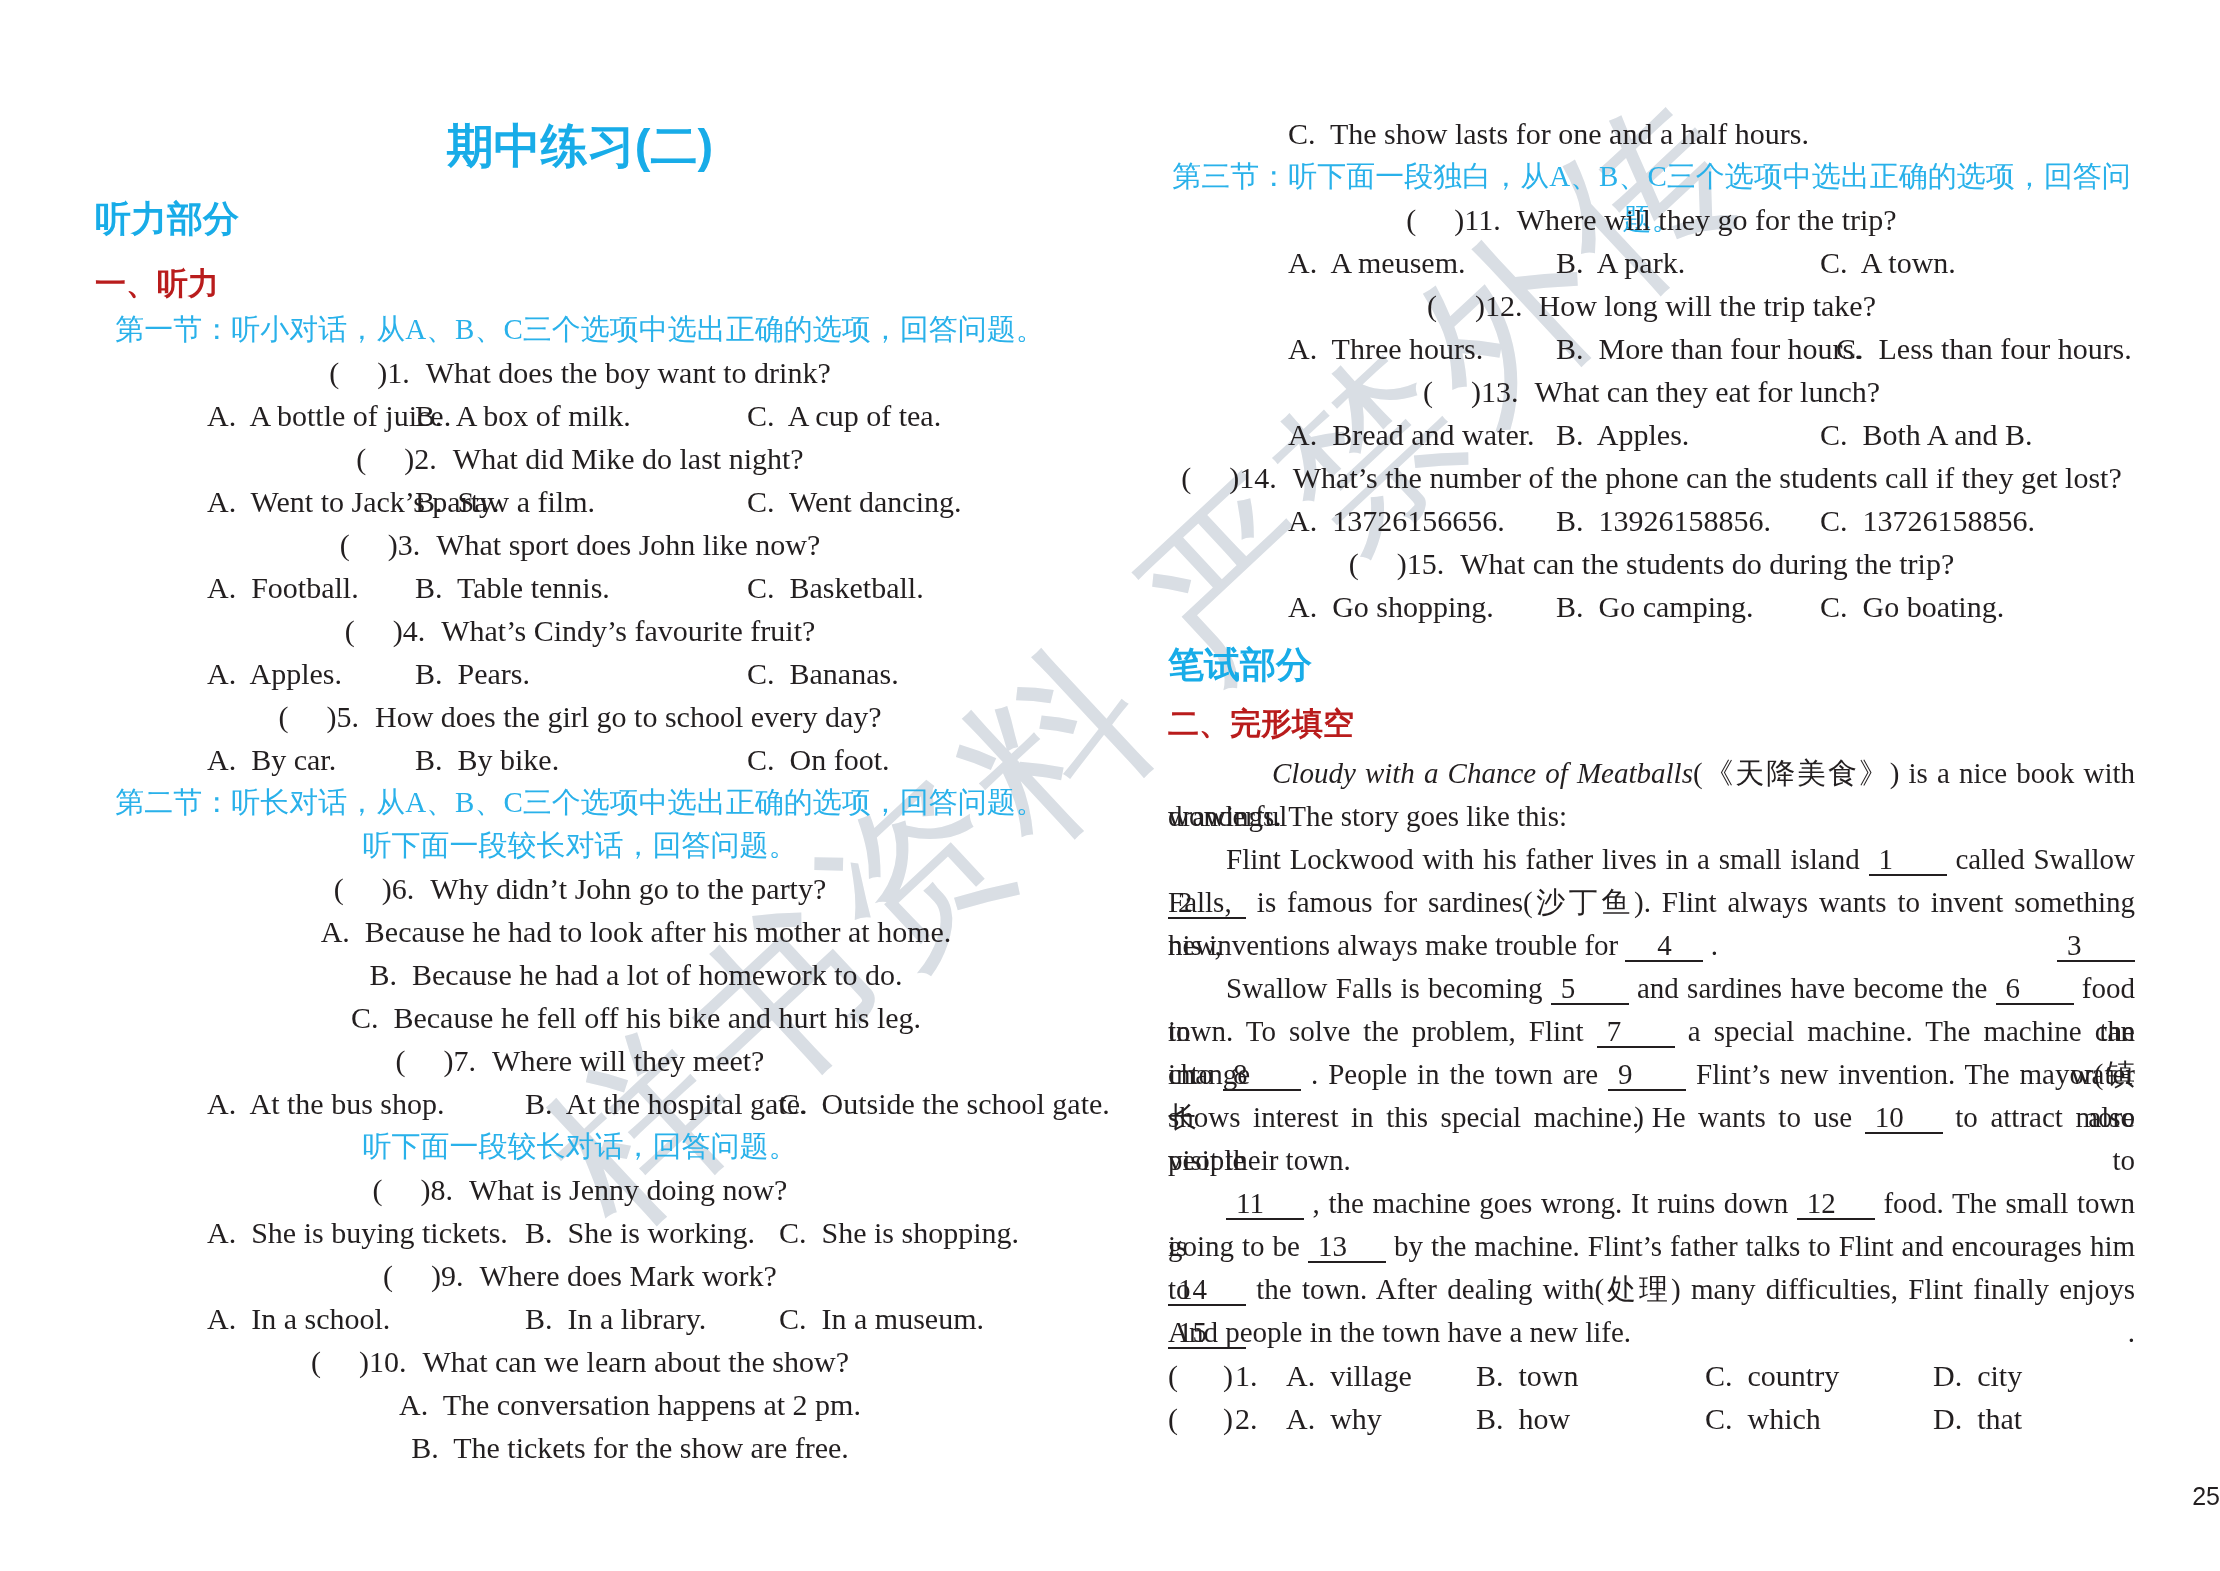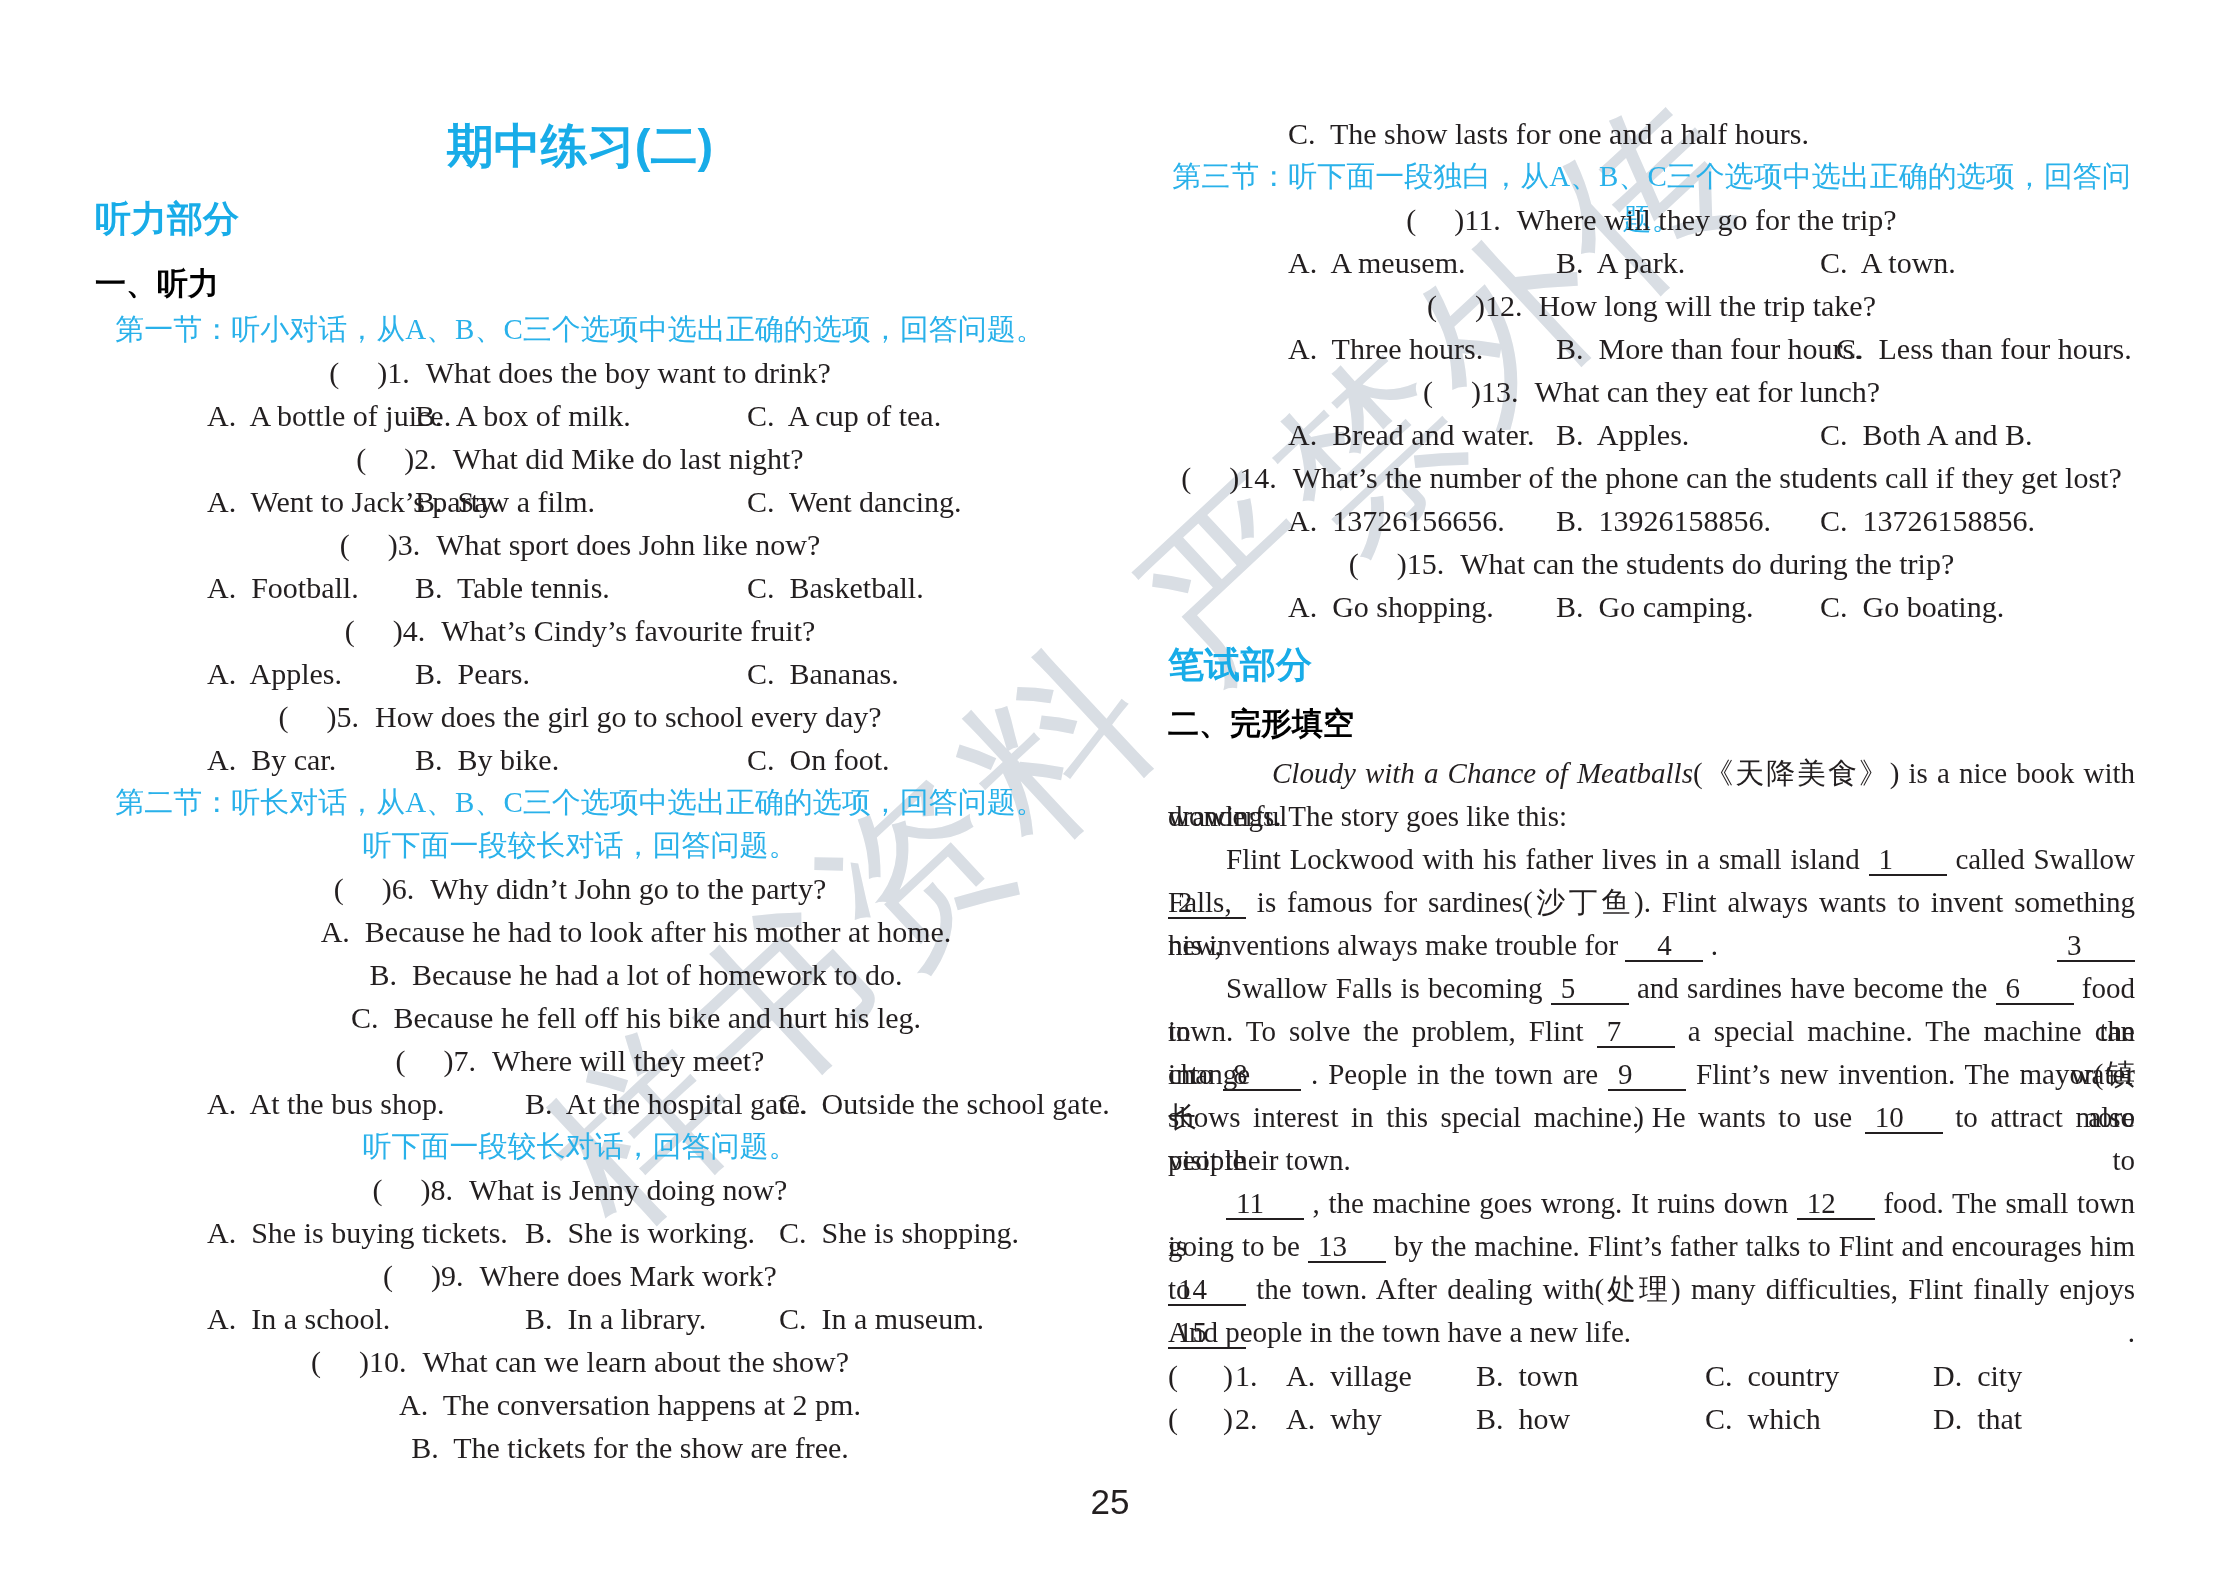--- a/index.html
+++ b/index.html
@@ -10,40 +10,40 @@
              transform:rotate(-43deg);white-space:nowrap;z-index:0;
              font-family:"Liberation Serif","DejaVu Serif",serif;}
   .col{position:absolute;z-index:1;}
   .col-left{left:95px;top:118px;width:970px;}
   .col-right{left:1168px;top:112px;width:967px;}
   .title{font-family:"Liberation Sans","DejaVu Sans",sans-serif;font-weight:700;color:#18ace8;
          font-size:47px;height:56px;line-height:56px;text-align:center;}
   .part-heading{font-family:"Liberation Sans","DejaVu Sans",sans-serif;font-weight:700;color:#18ace8;
          font-size:36px;height:42px;line-height:42px;margin-top:24px;}
   .col-right .part-heading{margin-top:16px;}
-  .sec-label{font-family:"Liberation Sans","DejaVu Sans",sans-serif;font-weight:700;color:#000000;
+  .sec-label{font-family:"Liberation Sans","DejaVu Sans",sans-serif;font-weight:700;color:#b91c1c;
          font-size:31px;height:40px;line-height:40px;margin-top:24px;}
   .col-right .sec-label{margin-top:18px;}
   .lines{margin-top:4px;text-align:center;}
   .line{position:relative;height:43px;line-height:43px;}
   .instr{color:#29b1ea;font-size:29px;}
   .qnum{margin-right:16px;white-space:pre;}
   .qtext{white-space:pre;}
   .gap{display:inline-block;width:38px;}
   .opt{position:absolute;top:0;white-space:pre;}
   .stk{white-space:pre;}
   .passage{margin-top:8px;}
   .pline{height:43px;line-height:43px;font-size:29px;overflow:visible;}
   .pline.just{text-align:justify;text-align-last:justify;}
   .pline.ind{text-indent:58px;}
   .pline i{font-style:italic;margin-left:46px;}
   .blank{display:inline-block;min-width:58px;padding:0 10px;text-align:center;
          border-bottom:2px solid #231f20;line-height:30px;text-indent:0;}
-  .pagenum{position:absolute;left:0;top:1482px;width:2220px;text-align:center;z-index:1;
-           font-family:"Liberation Sans","DejaVu Sans",sans-serif;font-size:35px;color:#231f20;}
+  .pagenum{position:absolute;left:0;top:1482px;width:2220px;text-align:right;z-index:1;
+           font-family:"Liberation Sans","DejaVu Sans",sans-serif;font-size:25px;color:#231f20;}
 </style>
 </head>
 <body>
 
 <div class="sheet">
   <div class="watermark">样书资料 严禁外传</div>
 
   <div class="col col-left">
     <div class="title">期中练习(二)</div>
     <div class="part-heading">听力部分</div>

